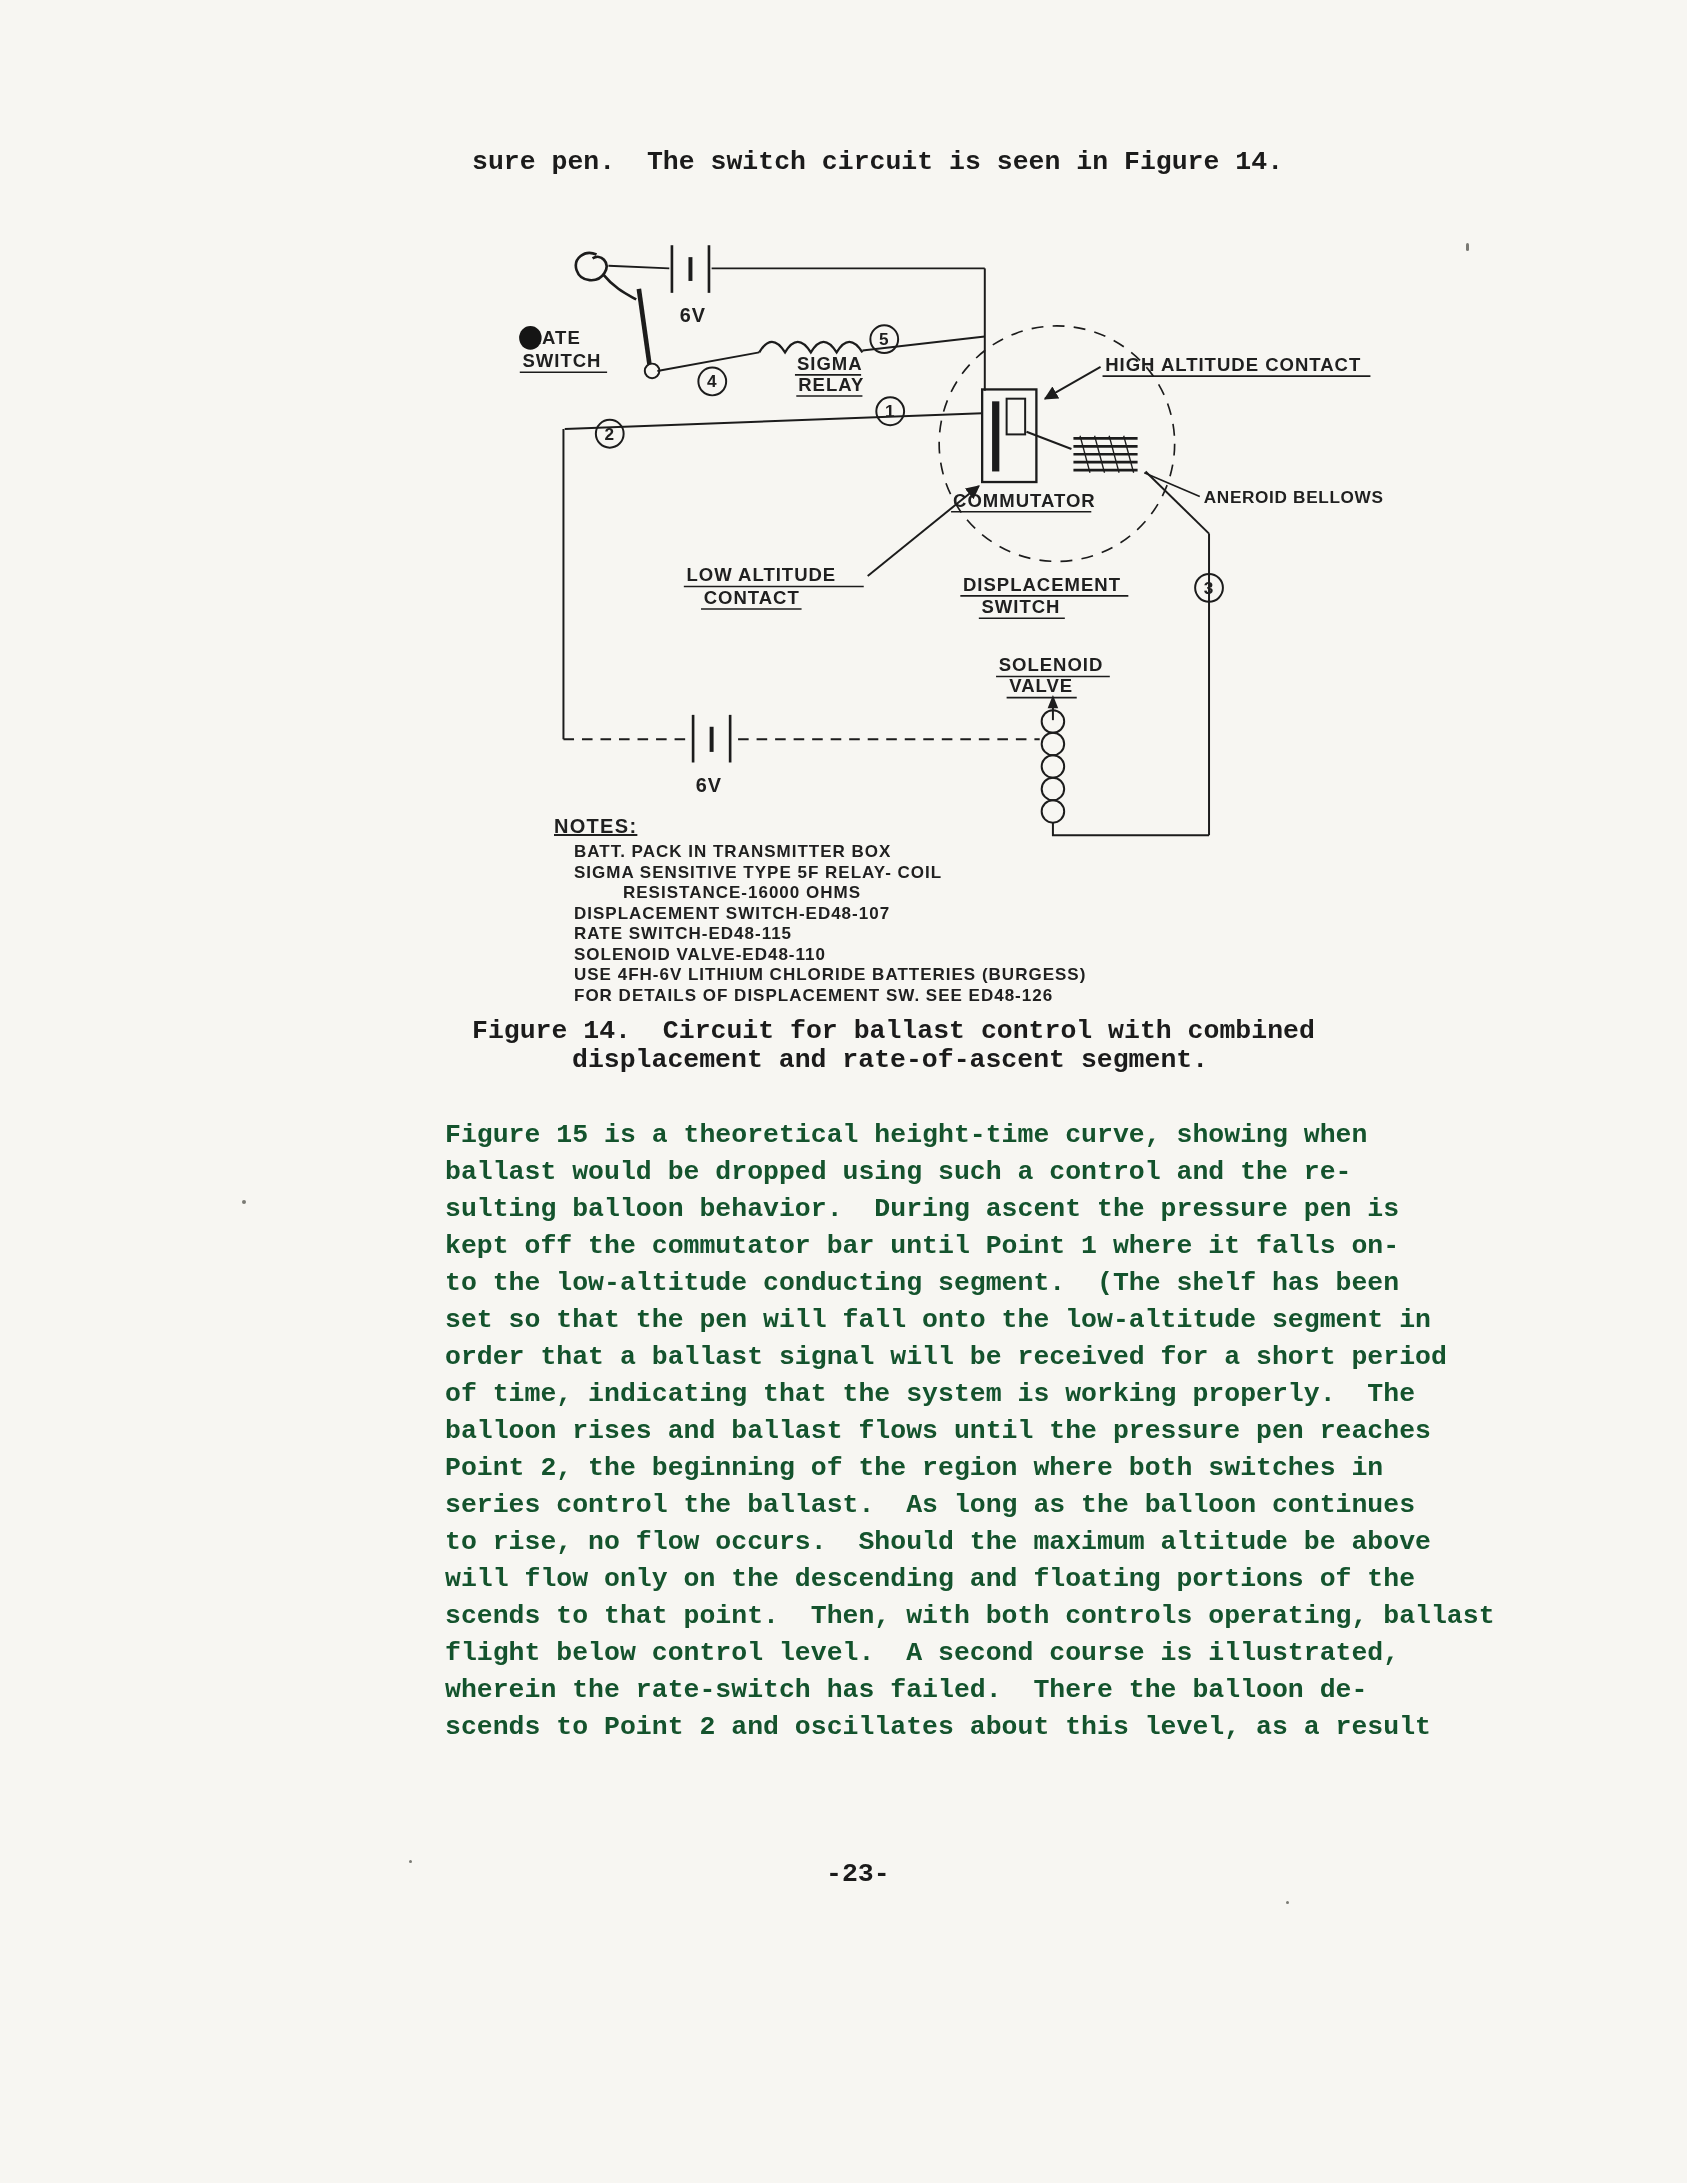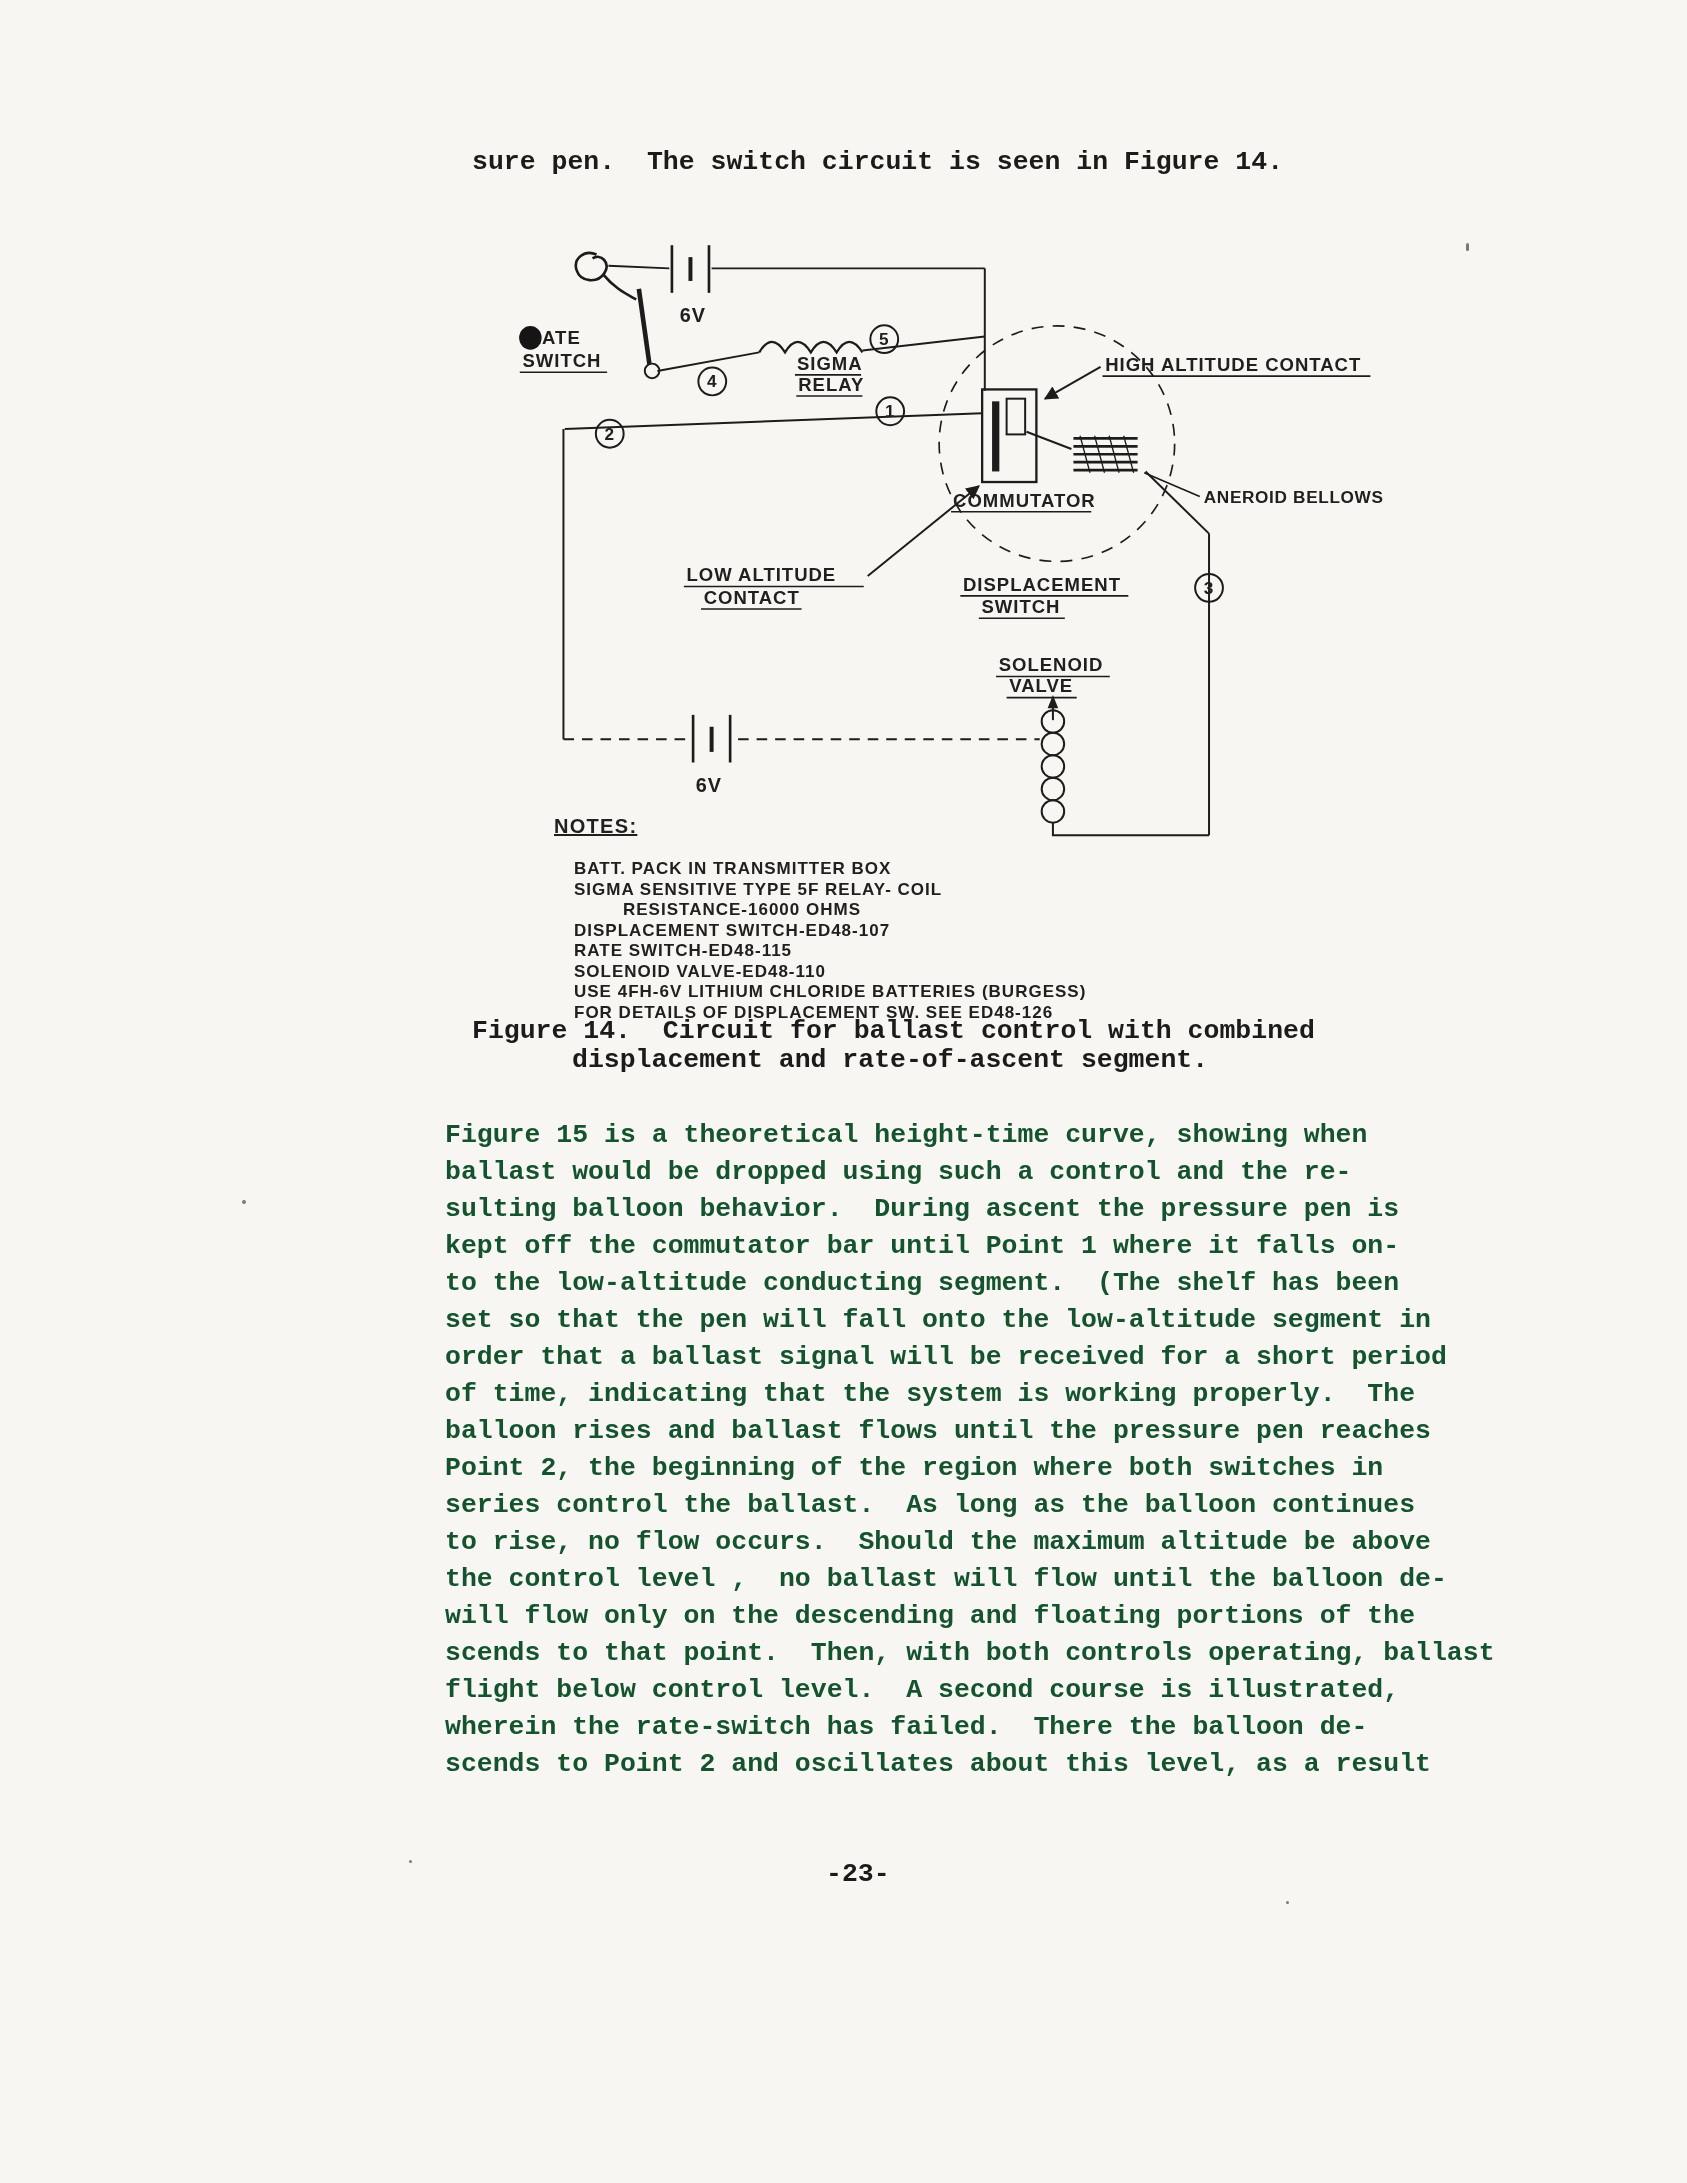--- a/index.html
+++ b/index.html
@@ -15,21 +15,21 @@
     font-weight:700; color:#1b1b1b;
     font-size:26.5px; white-space:pre;
   }
   .hand {
     font-family:"Liberation Sans", sans-serif;
     font-weight:600; color:#202020; letter-spacing:1px;
   }
   .notes { position:absolute; left:554px; top:815px; }
   .notes-heading {
     font-size:20px; letter-spacing:1.3px;
-    text-decoration:underline; margin:0 0 21px 0;
+    text-decoration:underline; margin:0 0 4px 0;
   }
   .nline { font-size:17px; line-height:20.5px; margin-left:20px; white-space:pre; }
   .nline.indent2 { margin-left:69px; }
   .bodytext { position:absolute; left:445px; top:1117px; }
   .bodytext div { font-family:"Liberation Mono",monospace; font-weight:700;
     font-size:26.5px; line-height:37px; white-space:pre; color:#14532d; }
   .speck { position:absolute; background:#7a7a74; border-radius:50%; }
   svg { position:absolute; left:509px; top:232px; }
   svg text { font-family:"Liberation Sans",sans-serif; font-weight:600;
     fill:#202020; letter-spacing:1.5px; font-size:28px; }
@@ -185,21 +185,20 @@
     <div>sulting balloon behavior.  During ascent the pressure pen is</div>
     <div>kept off the commutator bar until Point 1 where it falls on-</div>
     <div>to the low-altitude conducting segment.  (The shelf has been</div>
     <div>set so that the pen will fall onto the low-altitude segment in</div>
     <div>order that a ballast signal will be received for a short period</div>
     <div>of time, indicating that the system is working properly.  The</div>
     <div>balloon rises and ballast flows until the pressure pen reaches</div>
     <div>Point 2, the beginning of the region where both switches in</div>
     <div>series control the ballast.  As long as the balloon continues</div>
     <div>to rise, no flow occurs.  Should the maximum altitude be above</div>
-    <div>the control level ,  no ballast will flow until the balloon de-</div>
     <div>will flow only on the descending and floating portions of the</div>
     <div>scends to that point.  Then, with both controls operating, ballast</div>
     <div>flight below control level.  A second course is illustrated,</div>
     <div>wherein the rate-switch has failed.  There the balloon de-</div>
     <div>scends to Point 2 and oscillates about this level, as a result</div>
   </div>
 
   <div class="tw" style="left:826px; top:1838px;margin-top:21px;">-23-</div>
 
   <div class="speck" style="left:1466px; top:243px; width:3.3px; height:8px; border-radius:2px;"></div>

